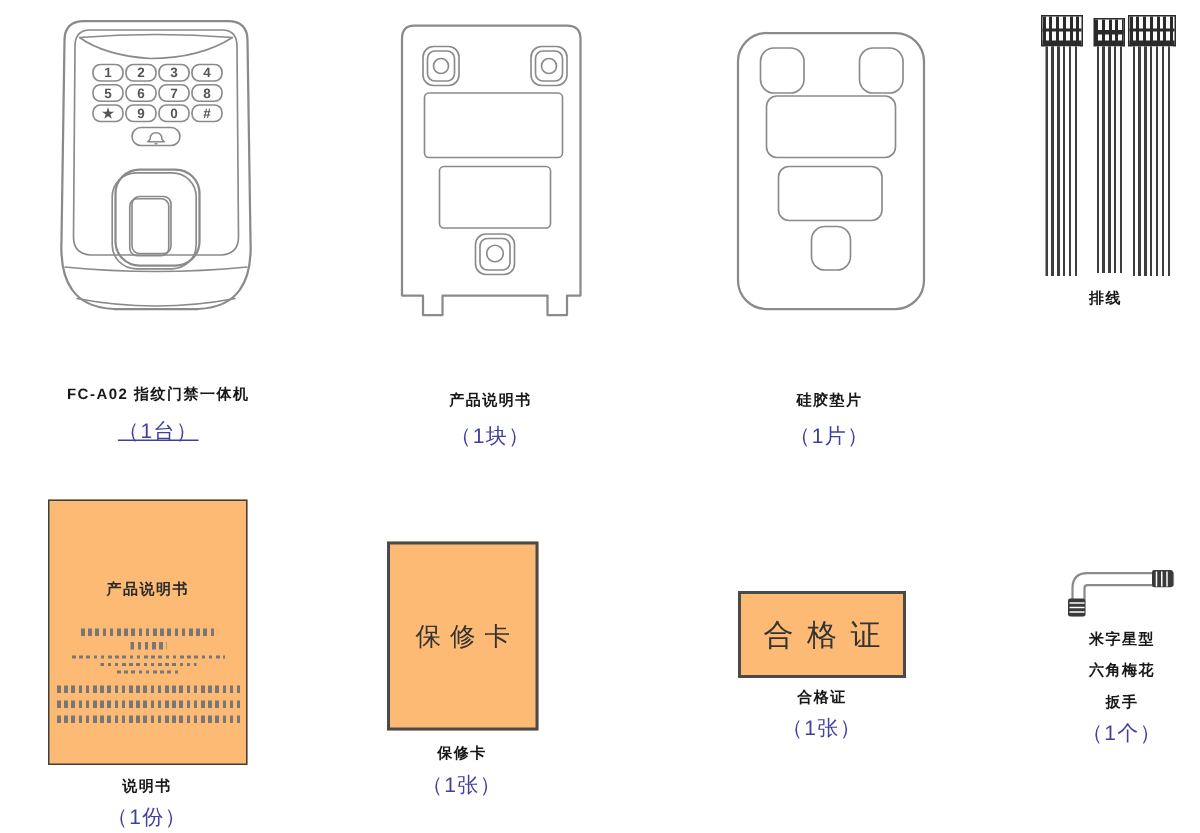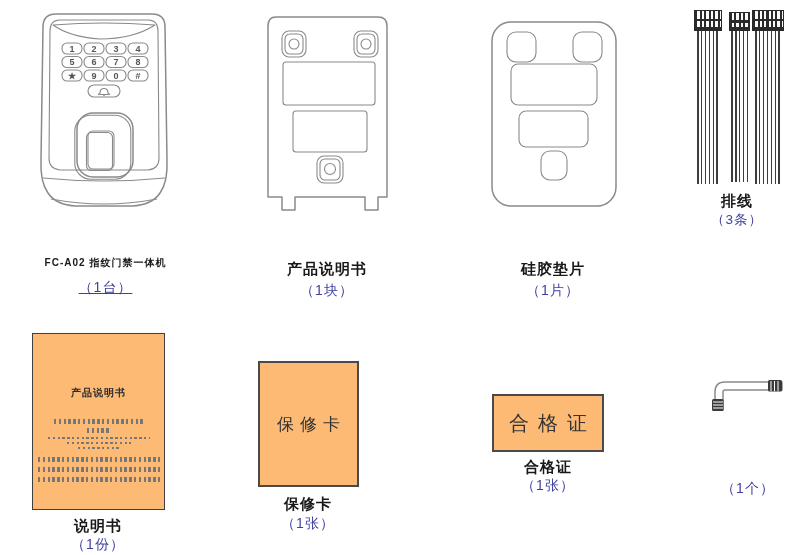--- a/index.html
+++ b/index.html
@@ -1,20 +1,20 @@
 <!DOCTYPE html>
 <html><head>
 <meta charset="utf-8">
 <style>
   html,body{margin:0;padding:0;background:#fff;}
   .canvas{position:relative;width:800px;height:555px;background:#ffffff;overflow:hidden;
           font-family:"Liberation Sans", sans-serif;}
   .abs{position:absolute;}
   .name-label{position:absolute;text-align:center;font-weight:bold;color:#181818;
-              font-size:15px;letter-spacing:1px;}
+              font-size:10px;letter-spacing:1px;}
   .qty-label{position:absolute;text-align:center;color:#3f3f9f;font-size:14px;letter-spacing:1px;}
   
   .doc{position:absolute;background:#fdba74;box-sizing:border-box;}
   .manual{left:32px;top:333px;width:133px;height:177px;border:1.5px solid #3f3f3f;}
   .manual-title{position:absolute;top:52px;left:0;width:100%;text-align:center;
                 font-size:10px;font-weight:bold;color:#2a2a2a;letter-spacing:1px;}
   .ph{position:absolute;left:50%;transform:translateX(-50%);
       background:repeating-linear-gradient(90deg,#777 0 2.4px,transparent 2.4px 4.8px);}
   .warranty{left:258px;top:361px;width:101px;height:126px;border:2px solid #4a4a4a;
             display:flex;align-items:center;justify-content:center;}
@@ -170,26 +170,30 @@
   <div class="name-label" style="left:8px;top:256px;width:195px;font-size:10px;">FC-A02 指纹门禁一体机</div>
   <div class="qty-label" style="left:8px;top:279px;width:195px;text-decoration:underline;">（1台）</div>
 
   <div class="name-label" style="left:252px;top:260px;width:150px;">产品说明书</div>
   <div class="qty-label" style="left:252px;top:282px;width:150px;">（1块）</div>
 
   <div class="name-label" style="left:478px;top:260px;width:150px;">硅胶垫片</div>
   <div class="qty-label" style="left:478px;top:282px;width:150px;">（1片）</div>
 
   <div class="name-label" style="left:687px;top:192px;width:100px;">排线</div>
-  <div class="qty-label" style="left:687px;top:211px;width:100px;font-size:13.5px;">（3条）</div>
 
   <div class="name-label" style="left:38px;top:517px;width:120px;">说明书</div>
   <div class="qty-label" style="left:38px;top:536px;width:120px;">（1份）</div>
 
   <div class="name-label" style="left:248px;top:495px;width:120px;">保修卡</div>
   <div class="qty-label" style="left:248px;top:515px;width:120px;">（1张）</div>
 
   <div class="name-label" style="left:488px;top:458px;width:120px;">合格证</div>
   <div class="qty-label" style="left:488px;top:477px;width:120px;">（1张）</div>
 
+  <div class="name-label" style="left:698px;top:416px;width:100px;line-height:21px;">
+    <div>米字星型</div>
+    <div>六角梅花</div>
+    <div>扳手</div>
+  </div>
   <div class="qty-label" style="left:698px;top:480px;width:100px;">（1个）</div>
 
 </div>
 
 </body></html>

